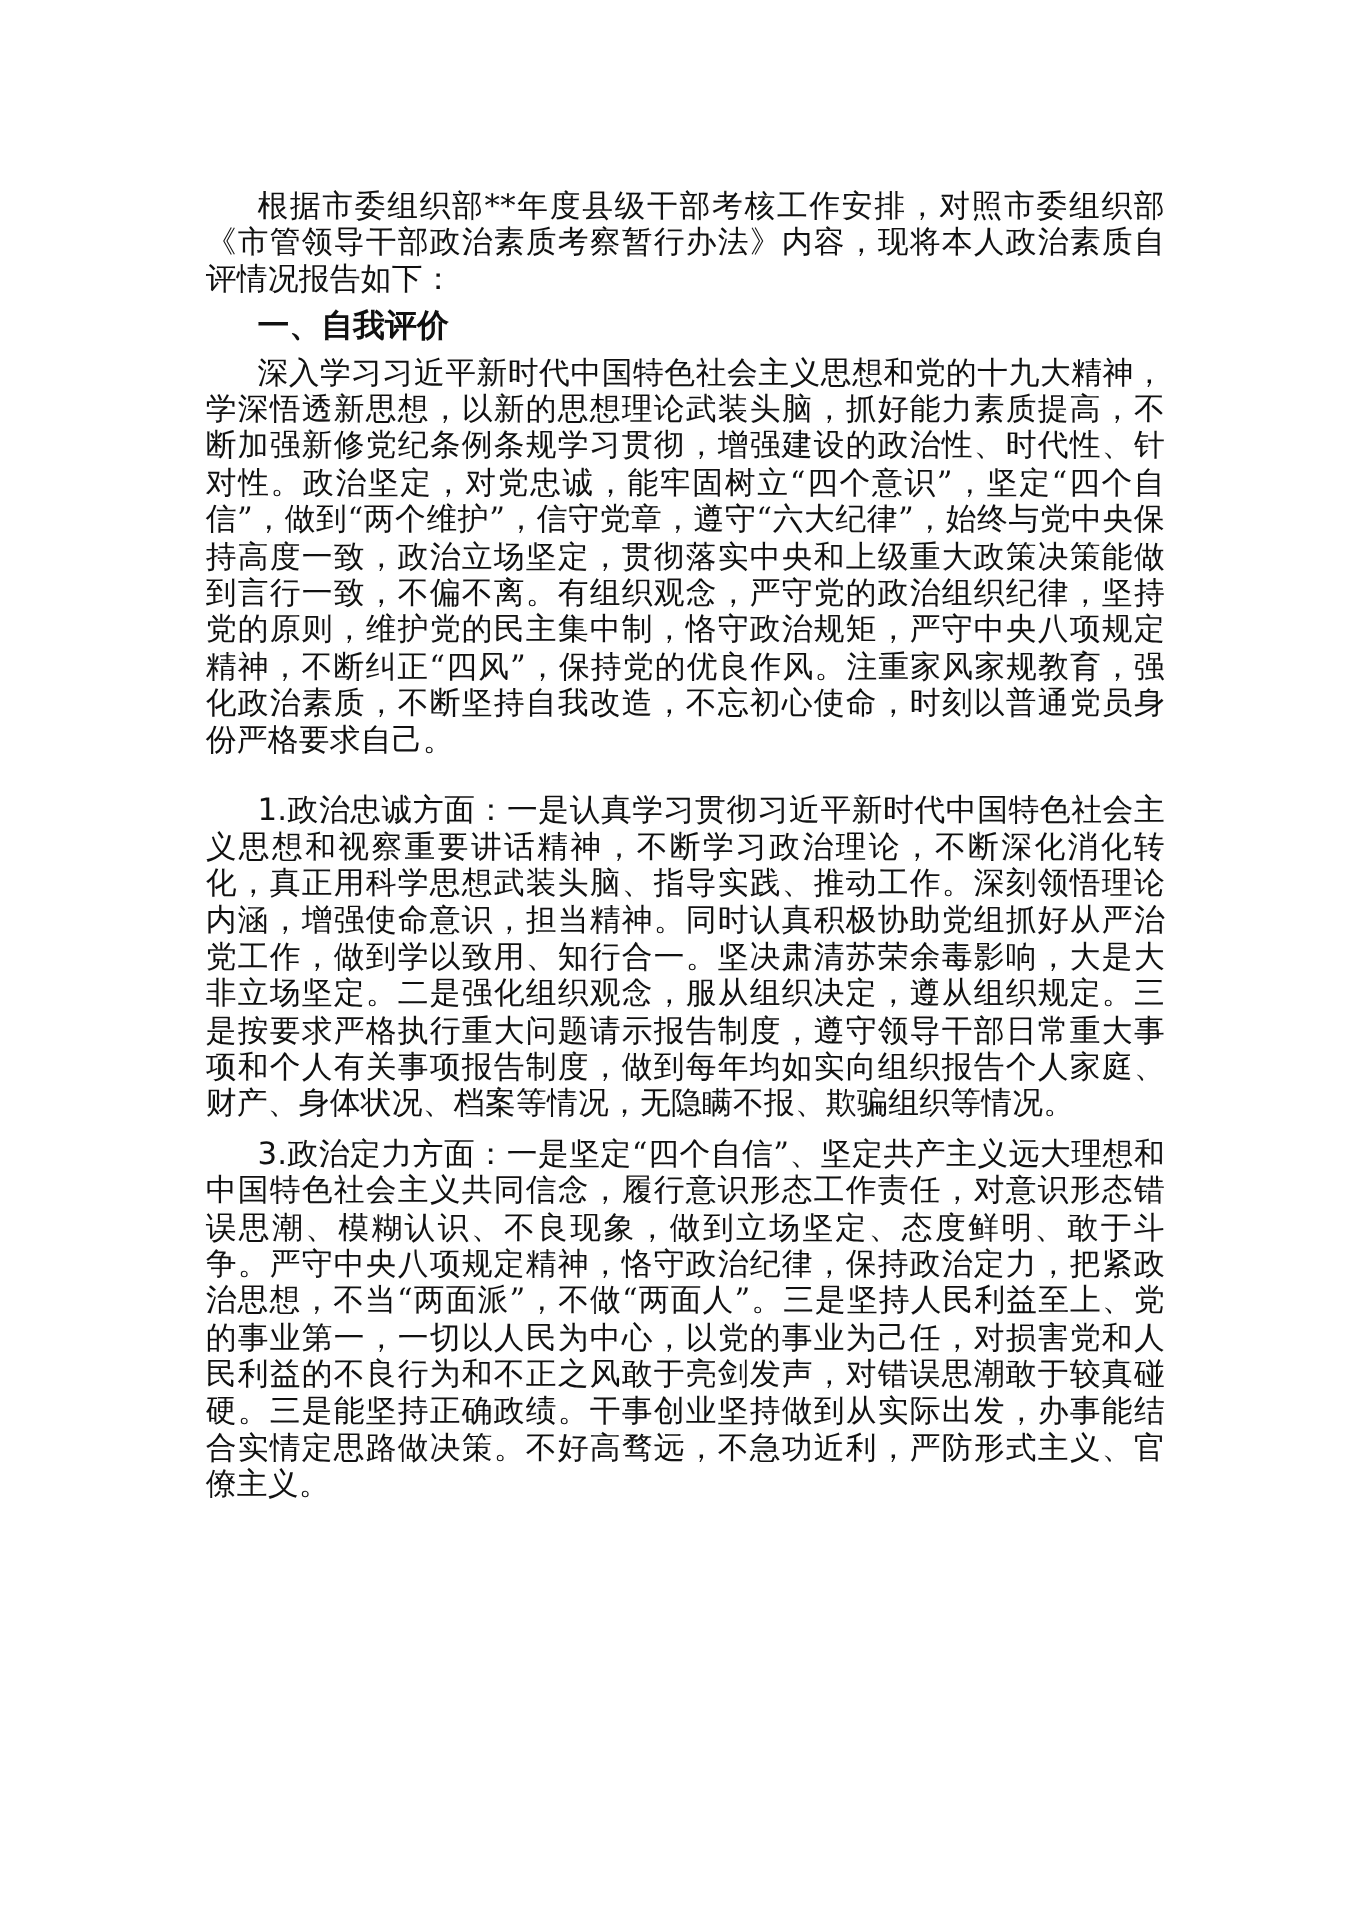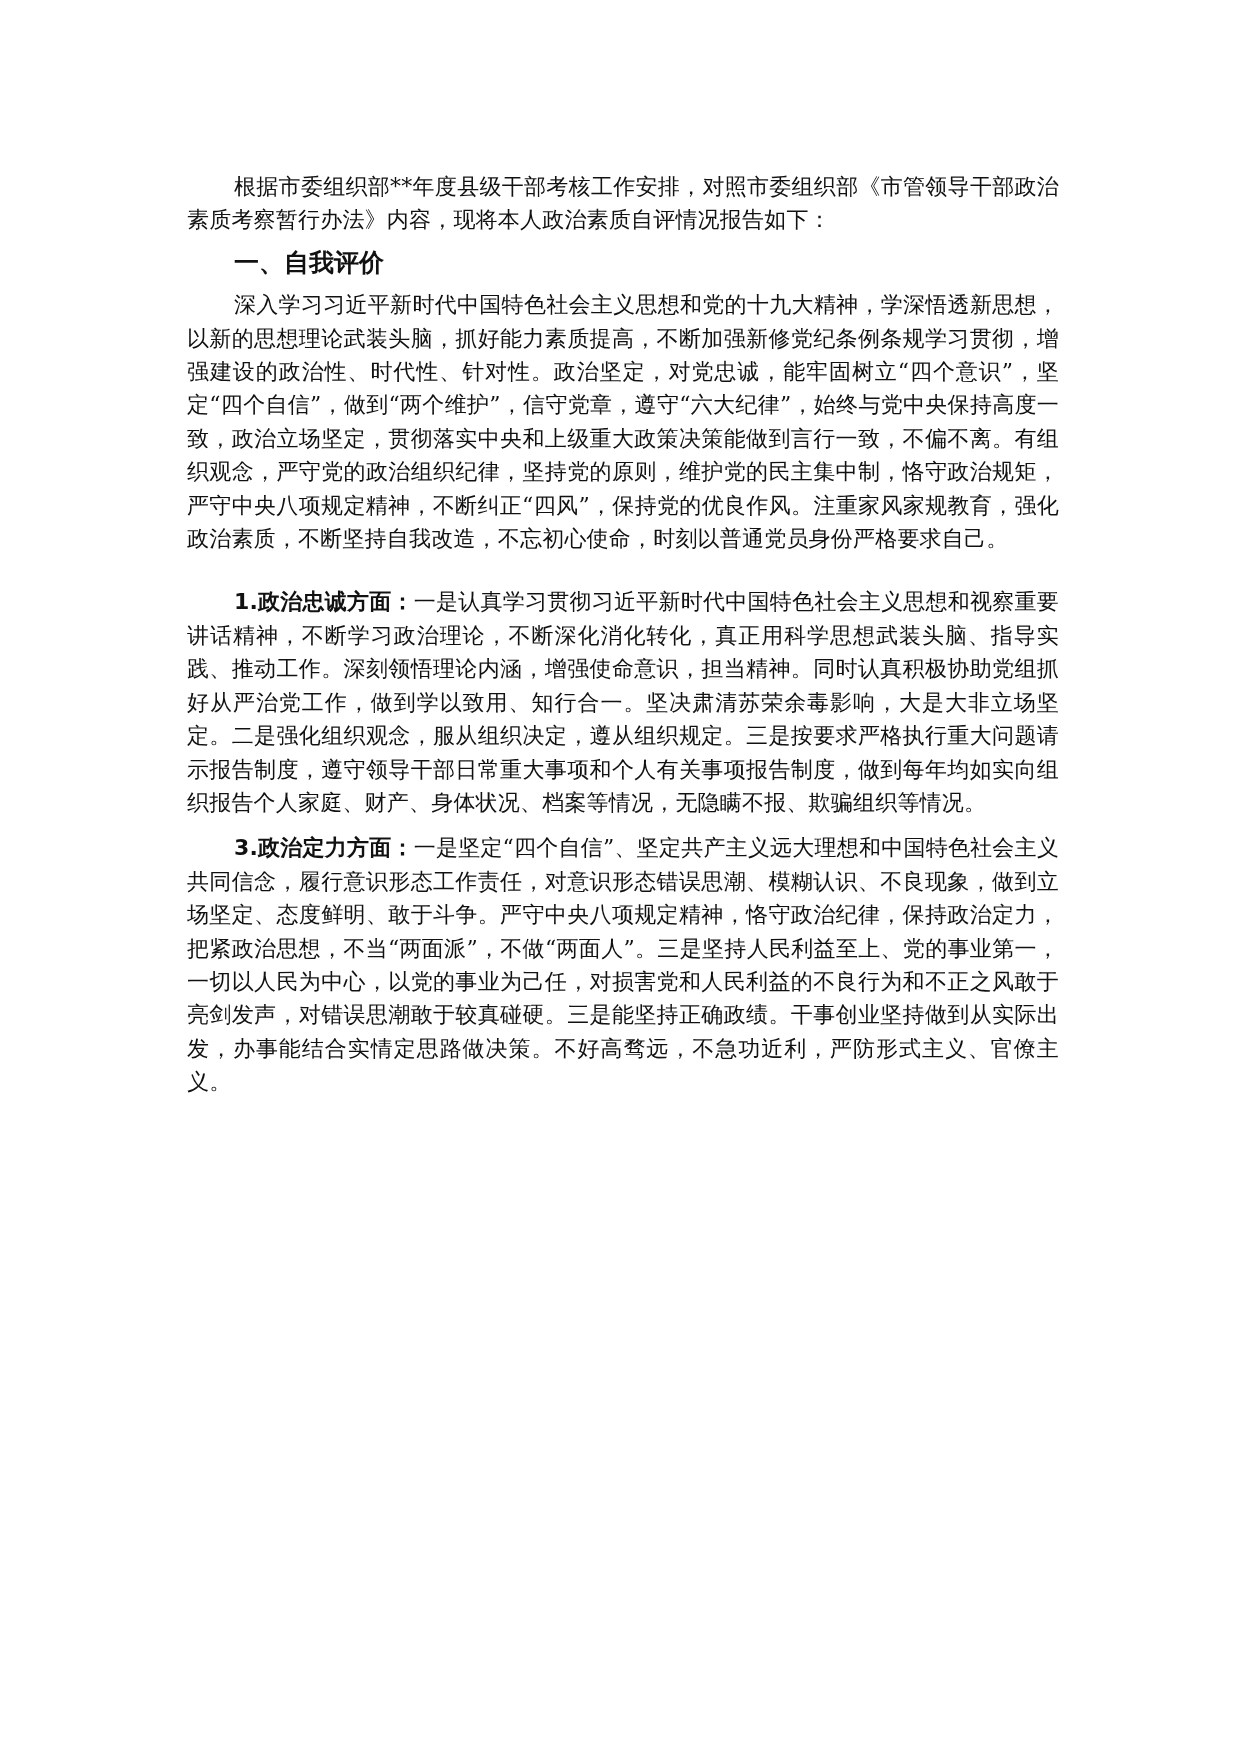--- a/index.html
+++ b/index.html
@@ -16,38 +16,38 @@
       color: #111111;
     }
     .page {
       position: absolute;
       left: 187px;
       top: 170px;
       width: 872px;
     }
     .para {
       margin: 0;
-      font-size: 22px;
+      font-size: 28px;
       line-height: 33.4px;
       text-indent: 47px;
       text-align: justify;
       text-justify: inter-ideograph;
       letter-spacing: 0.2px;
     }
     .heading {
       margin: 0;
       font-family: "DejaVu Sans", "Liberation Sans", sans-serif;
       font-weight: bold;
-      font-size: 25px;
+      font-size: 29px;
       line-height: 33.4px;
       padding-left: 47px;
     }
     .lead {
       font-family: "DejaVu Sans", "Liberation Sans", sans-serif;
-      font-weight: bold;
+      font-weight: normal;
     }
     .gap-s { height: 9px; }
     .gap-m { height: 12px; }
   </style>
 </head>
 <body>
 
 <div class="page">
 
   <p class="para">根据市委组织部**年度县级干部考核工作安排，对照市委组织部《市管领导干部政治素质考察暂行办法》内容，现将本人政治素质自评情况报告如下：</p>

